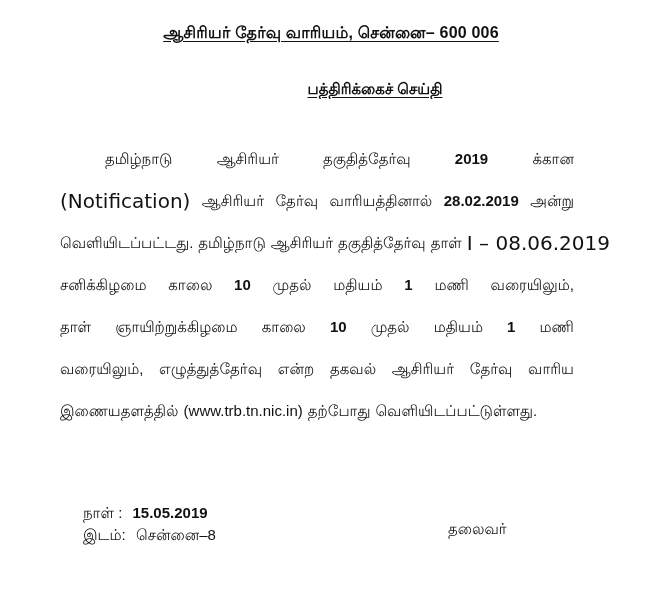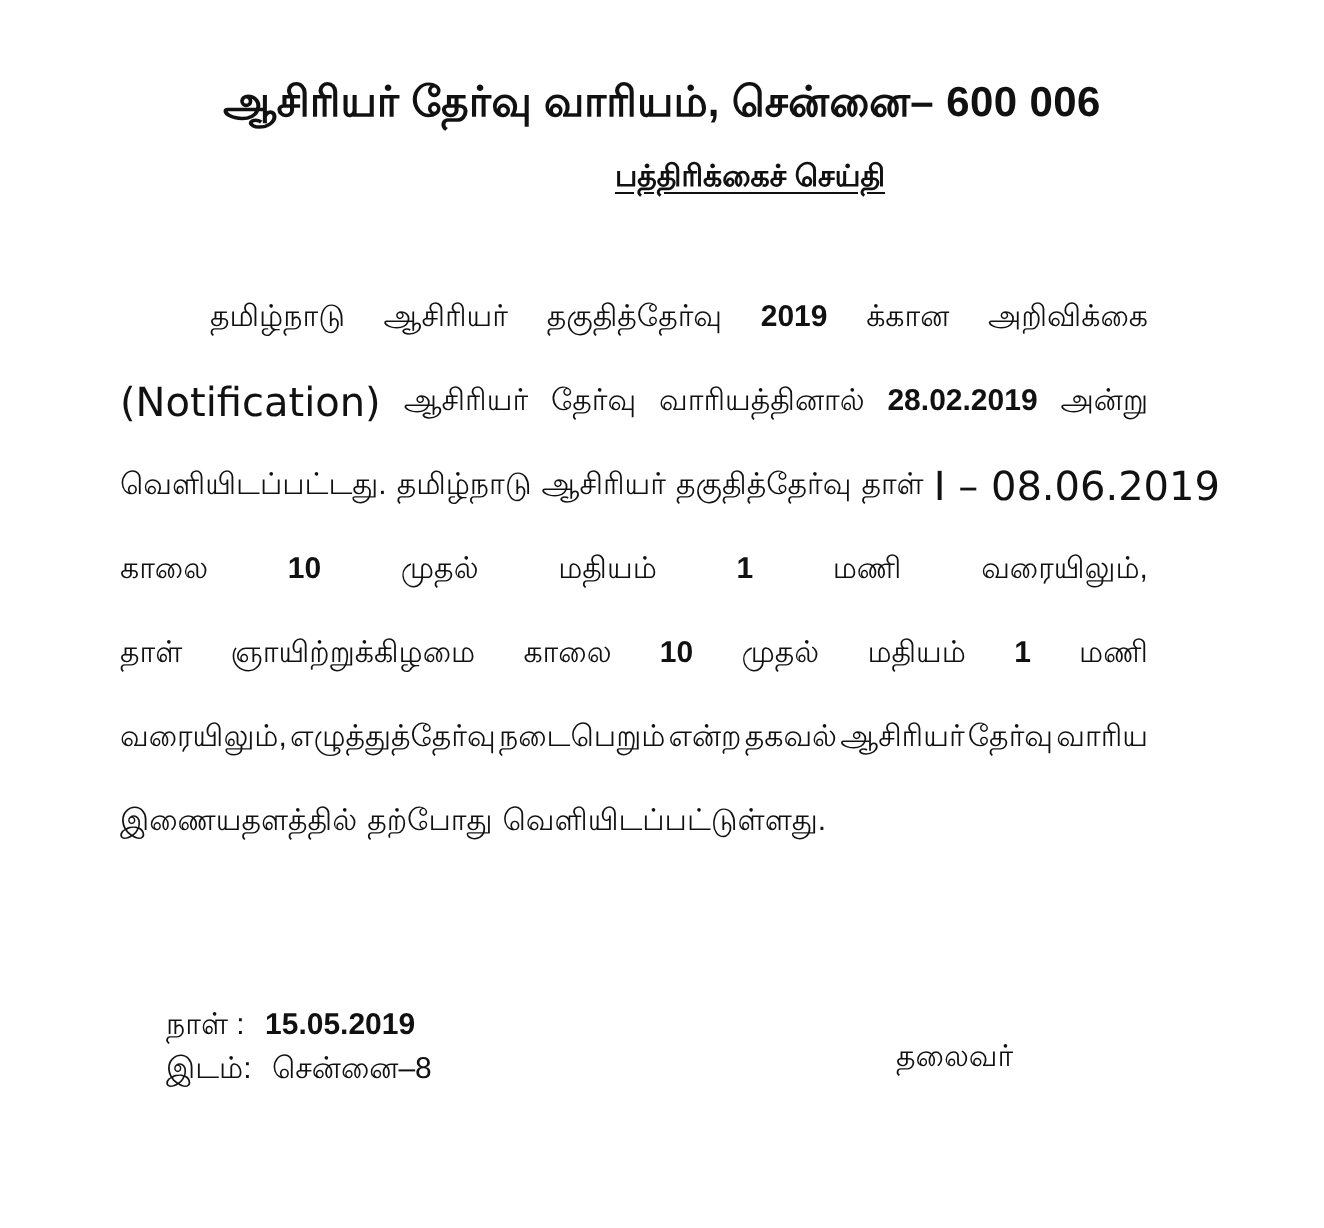--- a/index.html
+++ b/index.html
@@ -17,24 +17,25 @@
     }
     .page {
       position: absolute;
       left: 0; top: 0;
       width: 662px; height: 614px;
       background: #ffffff;
     }
     .title {
       position: absolute;
       left: 0; width: 662px;
-      top: 40px;
+      top: 24px;
       text-align: center;
-      font-size: 21px;
+      font-size: 16px;
       font-weight: bold;
+      text-decoration: underline;
       text-underline-offset: 3px;
       letter-spacing: 0.2px;
     }
     .subtitle {
       position: absolute;
       left: 0; width: 662px;
       top: 80px;
       text-align: center;
       font-size: 15px;
       font-weight: bold;
@@ -95,21 +96,20 @@
   <div class="subtitle">பத்திரிக்கைச் செய்தி</div>
 
   <div class="para">
 
     <div class="line justify indent">
       <span class="w">தமிழ்நாடு</span>
       <span class="w">ஆசிரியர்</span>
       <span class="w">தகுதித்தேர்வு</span>
       <span class="w bold">2019</span>
       <span class="w">க்கான</span>
-      <span class="w">அறிவிக்கை</span>
     </div>
 
     <div class="line justify">
       <span class="w serif">(Notification)</span>
       <span class="w">ஆசிரியர்</span>
       <span class="w">தேர்வு</span>
       <span class="w">வாரியத்தினால்</span>
       <span class="w bold">28.02.2019</span>
       <span class="w">அன்று</span>
     </div>
@@ -117,20 +117,21 @@
     <div class="line free">
       <span class="w">வெளியிடப்பட்டது.</span>
       <span class="w">தமிழ்நாடு</span>
       <span class="w">ஆசிரியர்</span>
       <span class="w">தகுதித்தேர்வு</span>
       <span class="w">தாள்</span>
       <span class="w serif">I – 08.06.2019</span>
     </div>
 
     <div class="line justify">
+      <span class="w">சனிக்கிழமை</span>
       <span class="w">காலை</span>
       <span class="w bold">10</span>
       <span class="w">முதல்</span>
       <span class="w">மதியம்</span>
       <span class="w bold">1</span>
       <span class="w">மணி</span>
       <span class="w">வரையிலும்,</span>
     </div>
 
     <div class="line justify">
@@ -140,30 +141,30 @@
       <span class="w bold">10</span>
       <span class="w">முதல்</span>
       <span class="w">மதியம்</span>
       <span class="w bold">1</span>
       <span class="w">மணி</span>
     </div>
 
     <div class="line justify">
       <span class="w">வரையிலும்,</span>
       <span class="w"> எழுத்துத்தேர்வு</span>
-      <span class="w">நடைபெறும்</span>
       <span class="w">என்ற</span>
       <span class="w">தகவல்</span>
       <span class="w">ஆசிரியர்</span>
       <span class="w">தேர்வு</span>
       <span class="w">வாரிய</span>
     </div>
 
     <div class="line free">
       <span class="w">இணையதளத்தில்</span>
+      <span class="w">(www.trb.tn.nic.in)</span>
       <span class="w">தற்போது</span>
       <span class="w">வெளியிடப்பட்டுள்ளது.</span>
     </div>
   </div>
 
   <div class="footer-left">
     <div>
       <span class="lbl">நாள் :</span>
       <span class="val date-val">15.05.2019</span>
     </div>

